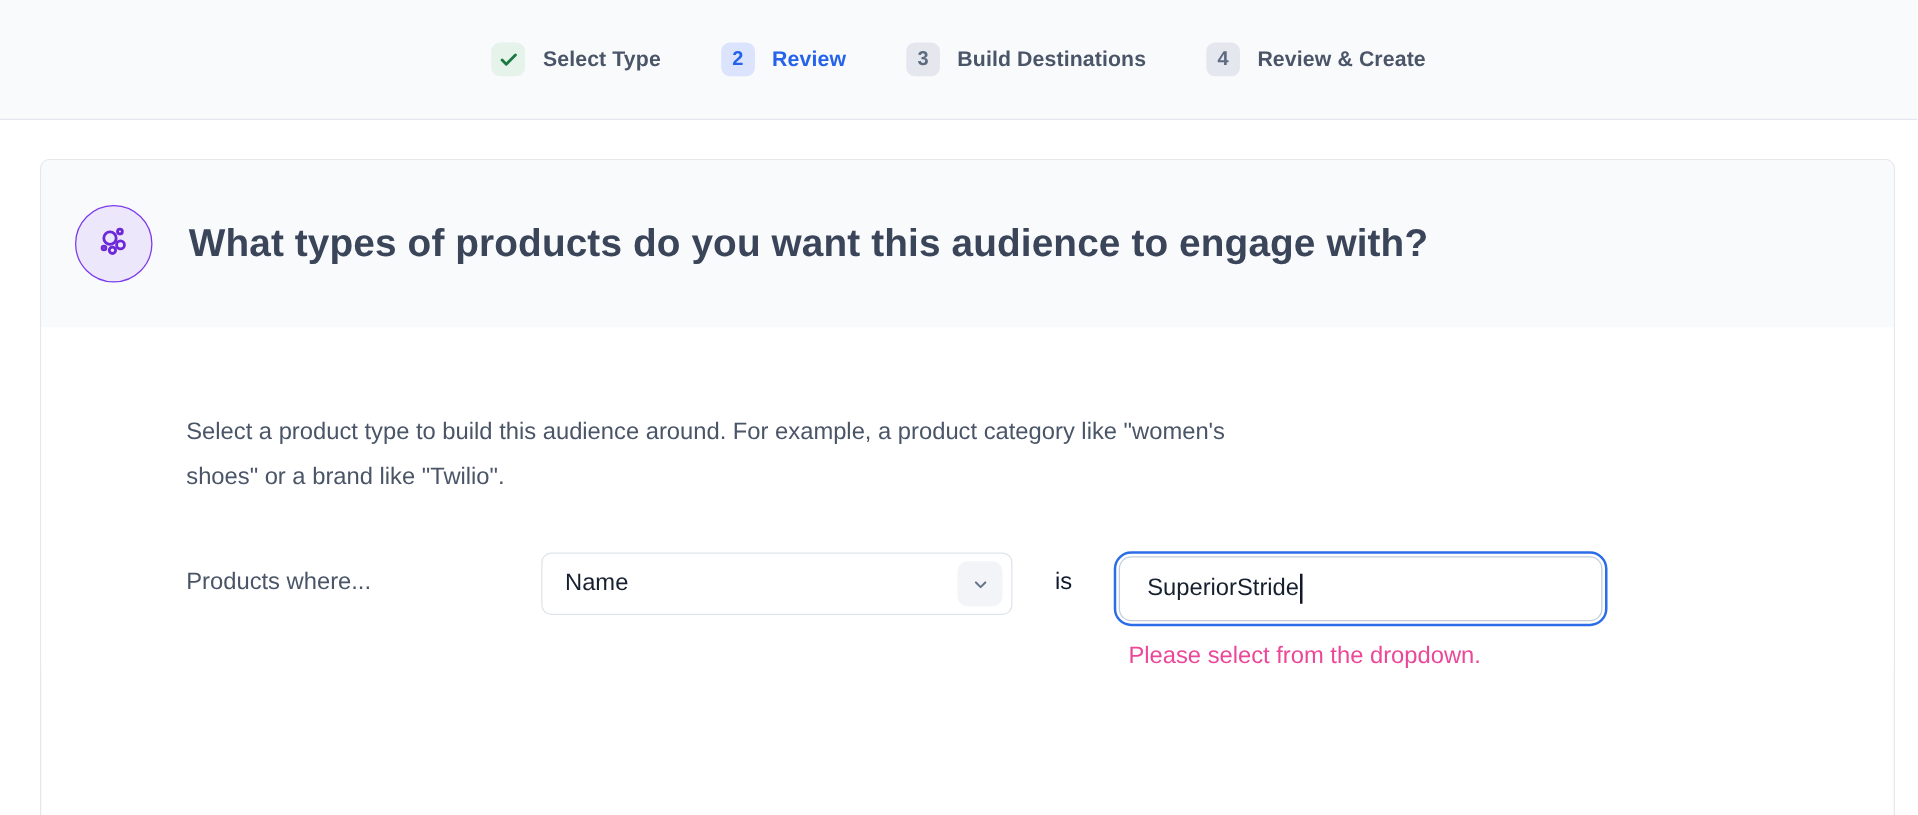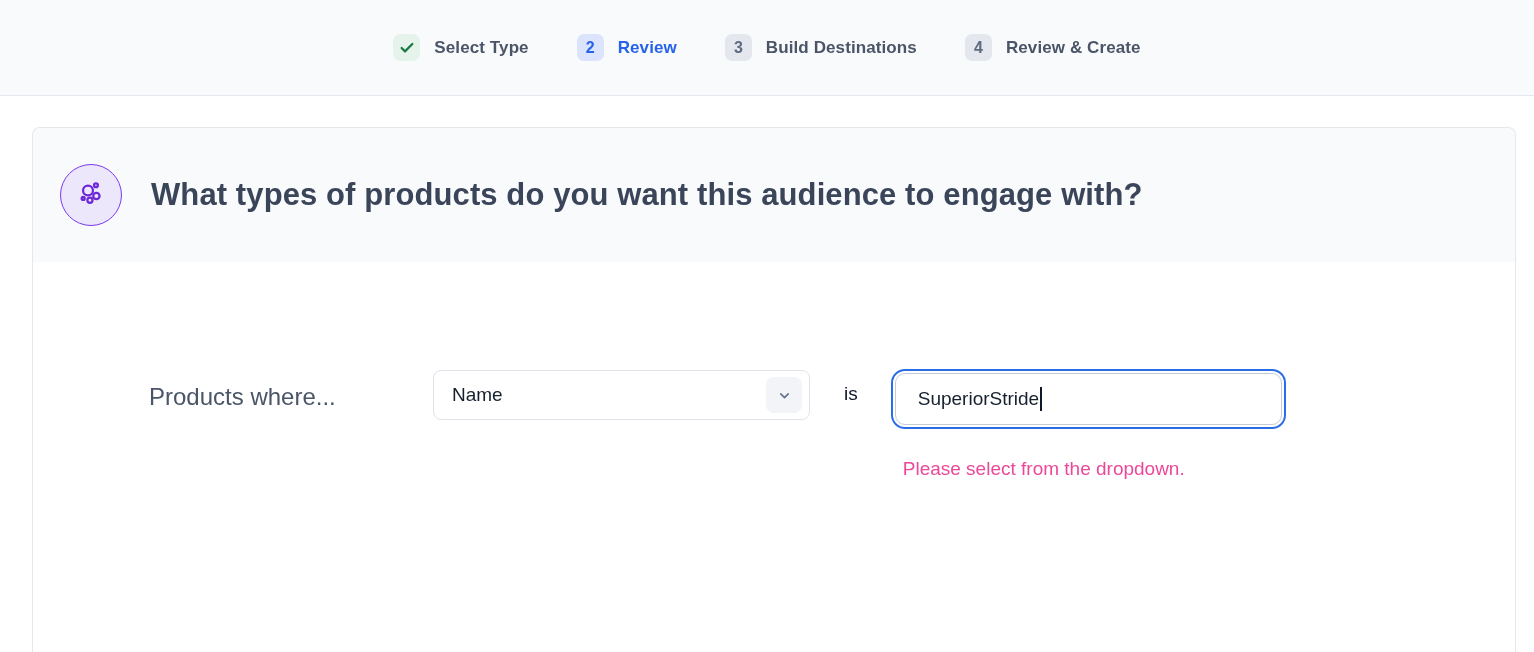--- a/index.html
+++ b/index.html
@@ -61,21 +61,21 @@
   }
   .card-body { padding: 66px 0 0 116px; background: #ffffff; }
   .description {
     font-size: 19px; color: #4a5568;
     line-height: 36px; max-width: 885px;
   }
 
   
   .form-row { display: flex; align-items: flex-start; margin-top: 42px; }
   .row-label {
-    width: 284px; font-size: 24px; color: #4a5568;
+    width: 284px; font-size: 19px; color: #4a5568;
     padding-top: 13px;
   }
   .select-box {
     width: 377px; height: 50px;
     background: #ffffff;
     border: 1px solid #dfe3ea;
     border-radius: 8px;
     display: flex; align-items: center;
     padding: 0 7px 0 18px;
     cursor: pointer;
@@ -83,21 +83,21 @@
   .select-value { flex: 1; font-size: 19px; color: #16202e; }
   .chevron-btn {
     width: 36px; height: 36px; border-radius: 8px;
     background: #f2f4f8;
     display: flex; align-items: center; justify-content: center;
   }
   .connector {
     font-size: 19px; color: #0f172a;
     margin: 0 34px; padding-top: 13px;
   }
-  .input-col { display: flex; flex-direction: column; gap: 16px; }
+  .input-col { display: flex; flex-direction: column; }
   .text-input {
     width: 387px; height: 52px;
     background: #ffffff;
     border: 1px solid #c3cdda;
     border-radius: 10px;
     outline: 2px solid #2b6de8;
     outline-offset: 2px;
     display: flex; align-items: center;
     padding: 0 22px;
     margin: 3px;
@@ -157,20 +157,21 @@
         <circle cx="15.6" cy="12.6" r="2.1" stroke="#6d28d9" stroke-width="1.5"></circle>
         <circle cx="6.8" cy="14.3" r="1.0" stroke="#6d28d9" stroke-width="1.5"></circle>
         <circle cx="11.3" cy="15.5" r="1.7" stroke="#6d28d9" stroke-width="1.5"></circle>
       </svg>
     </div>
     <h1 class="card-title">What types of products do you want this audience to engage with?</h1>
   </div>
 
   <div class="card-body">
 
+    <p class="description">Select a product type to build this audience around. For example, a product category like "women's shoes" or a brand like "Twilio".</p>
 
     <div class="form-row">
 
       <div class="row-label">Products where...</div>
 
       <div class="select-box">
         <span class="select-value">Name</span>
         <span class="chevron-btn">
           <svg width="15" height="15" viewBox="0 0 24 24" fill="none">
             <path d="M6 9.5l6 6 6-6" stroke="#64748b" stroke-width="2.6" stroke-linecap="round" stroke-linejoin="round"></path>

